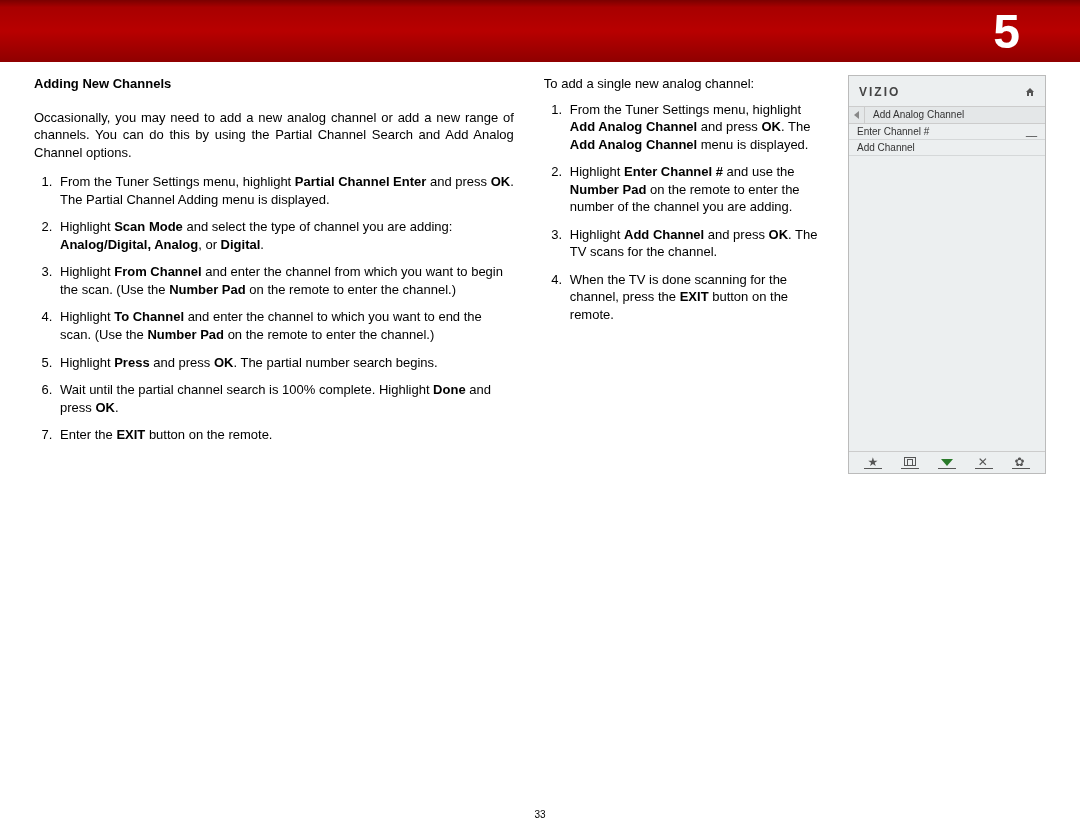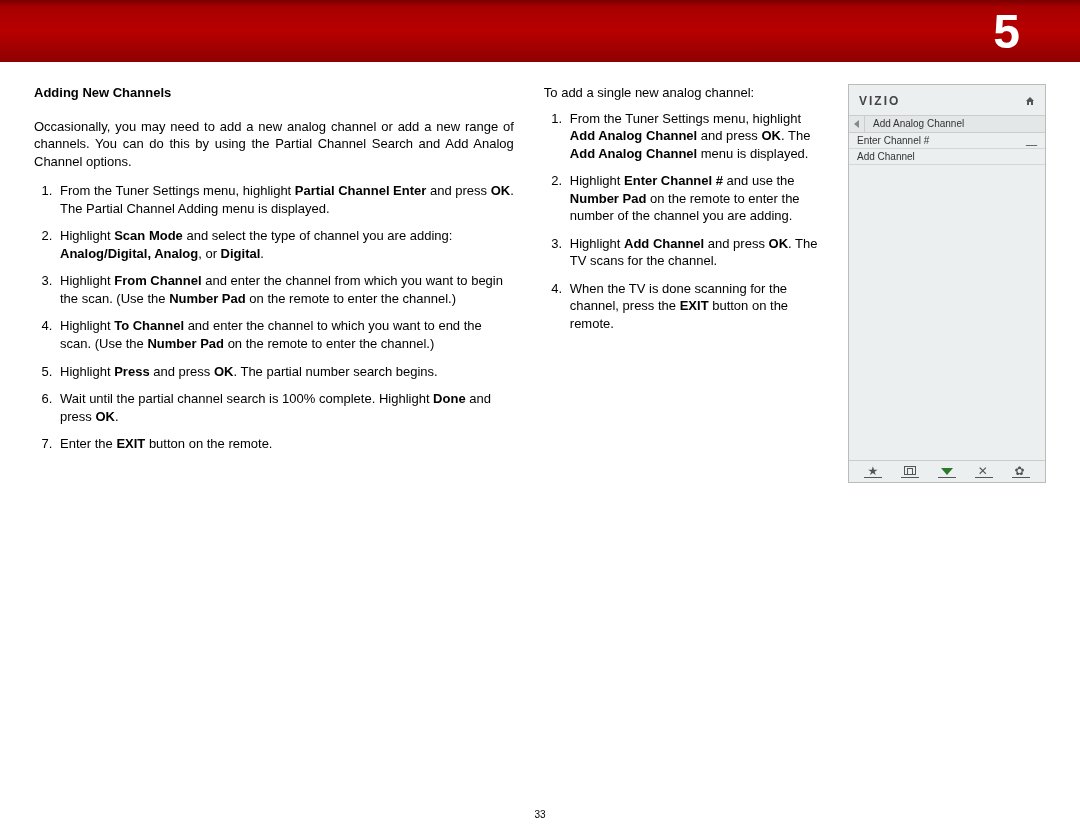--- a/index.html
+++ b/index.html
@@ -14,21 +14,21 @@
     position: absolute;
     right: 60px;
     top: 4px;
     color: #ffffff;
     font-size: 48px;
     font-weight: bold;
     font-family: Arial, Helvetica, sans-serif;
   }
   .page-body {
     display: flex;
-    padding: 22px 34px 10px 34px;
+    padding: 13px 34px 10px 34px;
     gap: 30px;
   }
   .col {
     font-size: 13px;
     line-height: 1.35;
     color: #000;
   }
   .col1 { width: 490px; }
   .col2 { width: 280px; }
   .col3 { width: 200px; }

